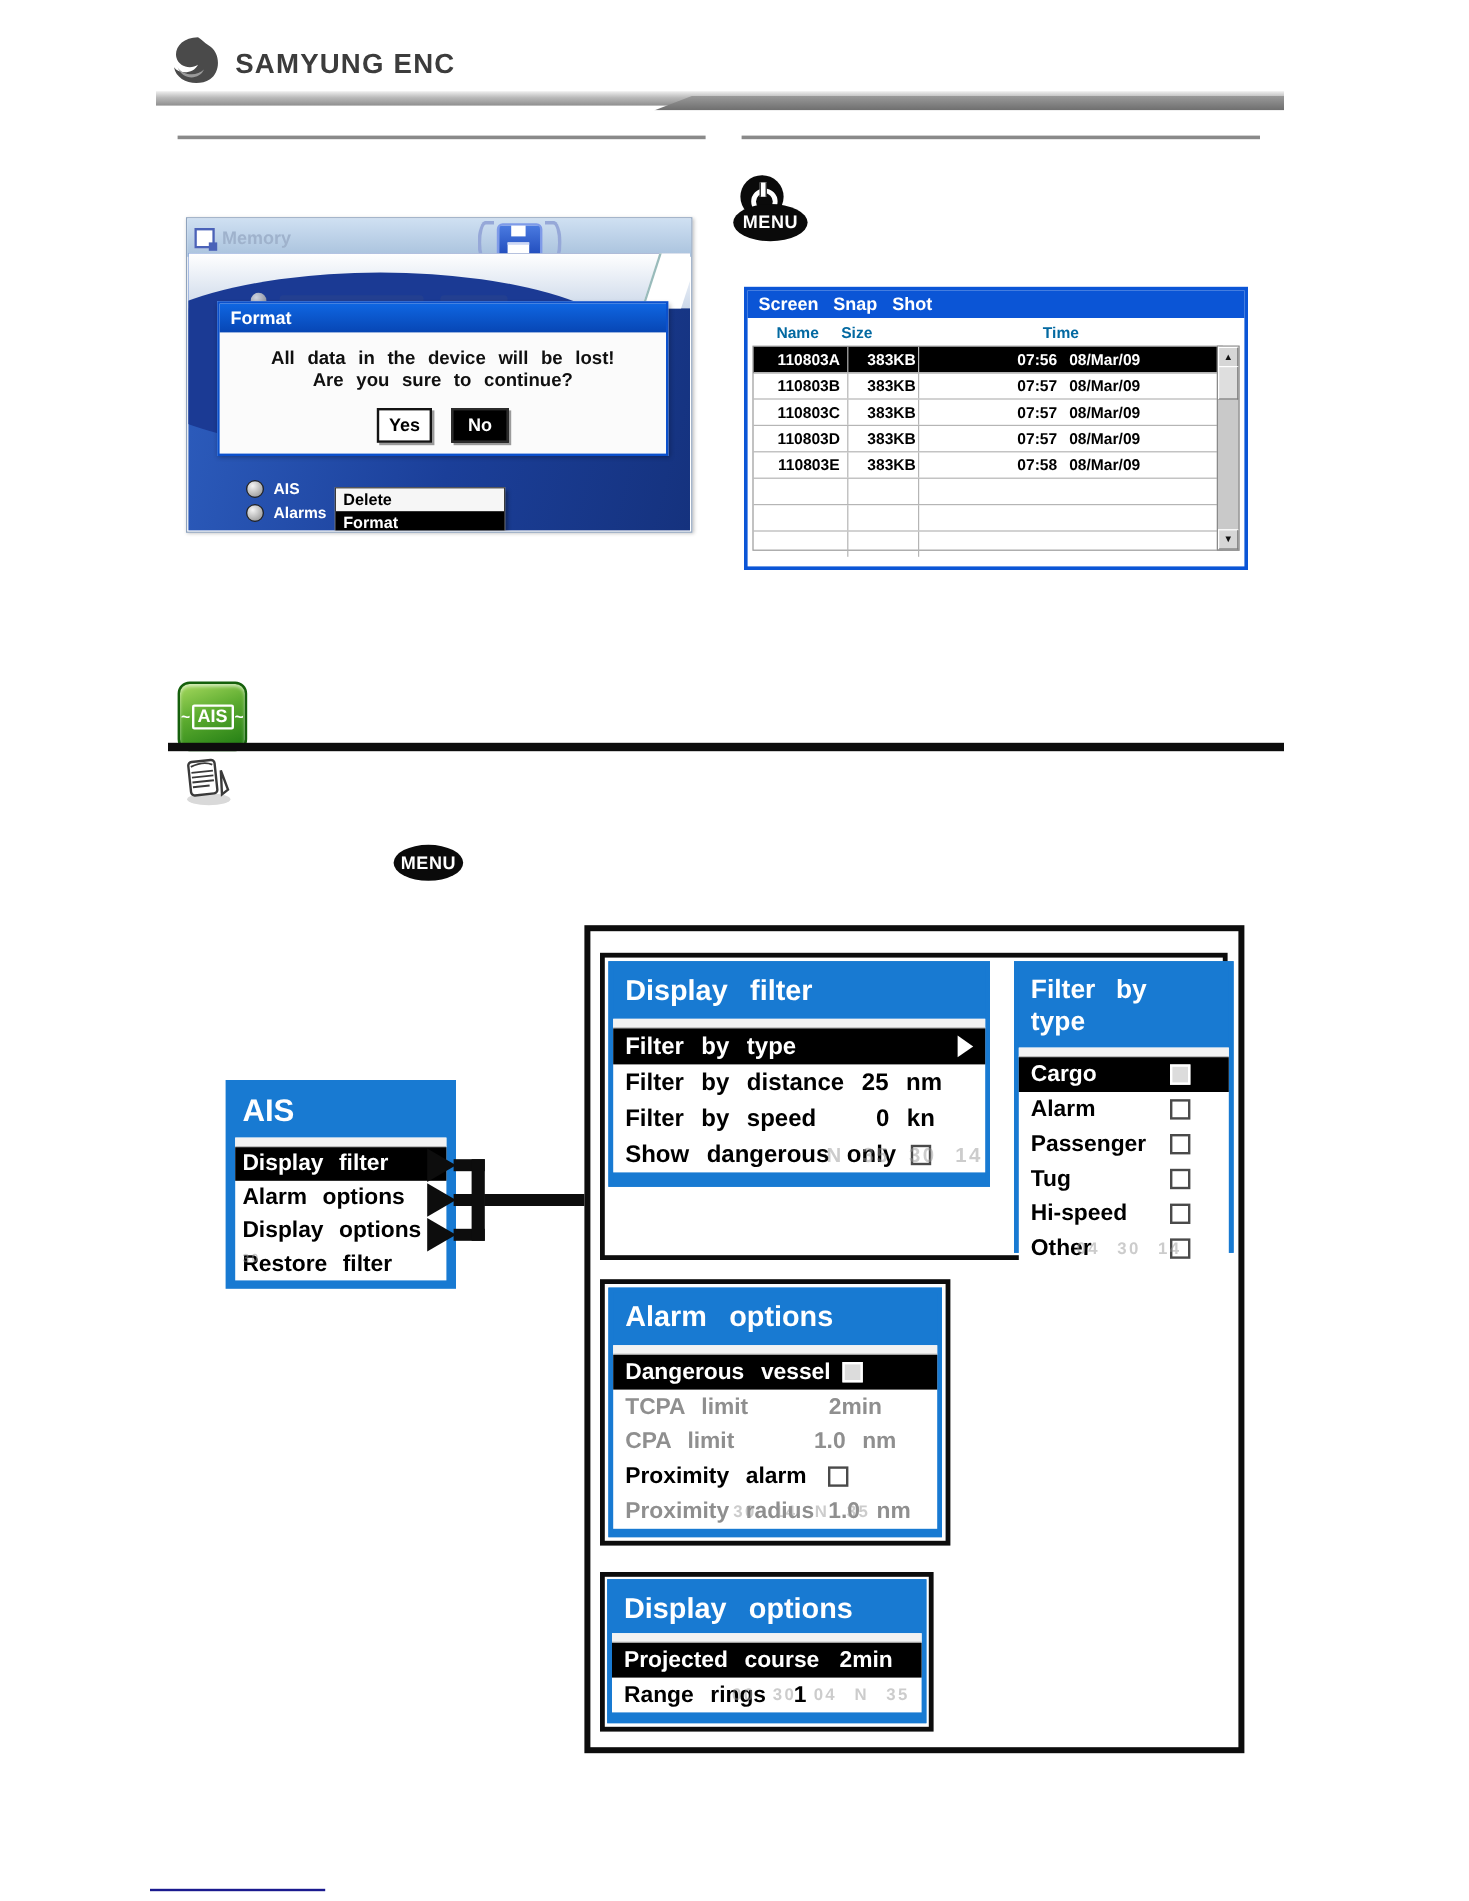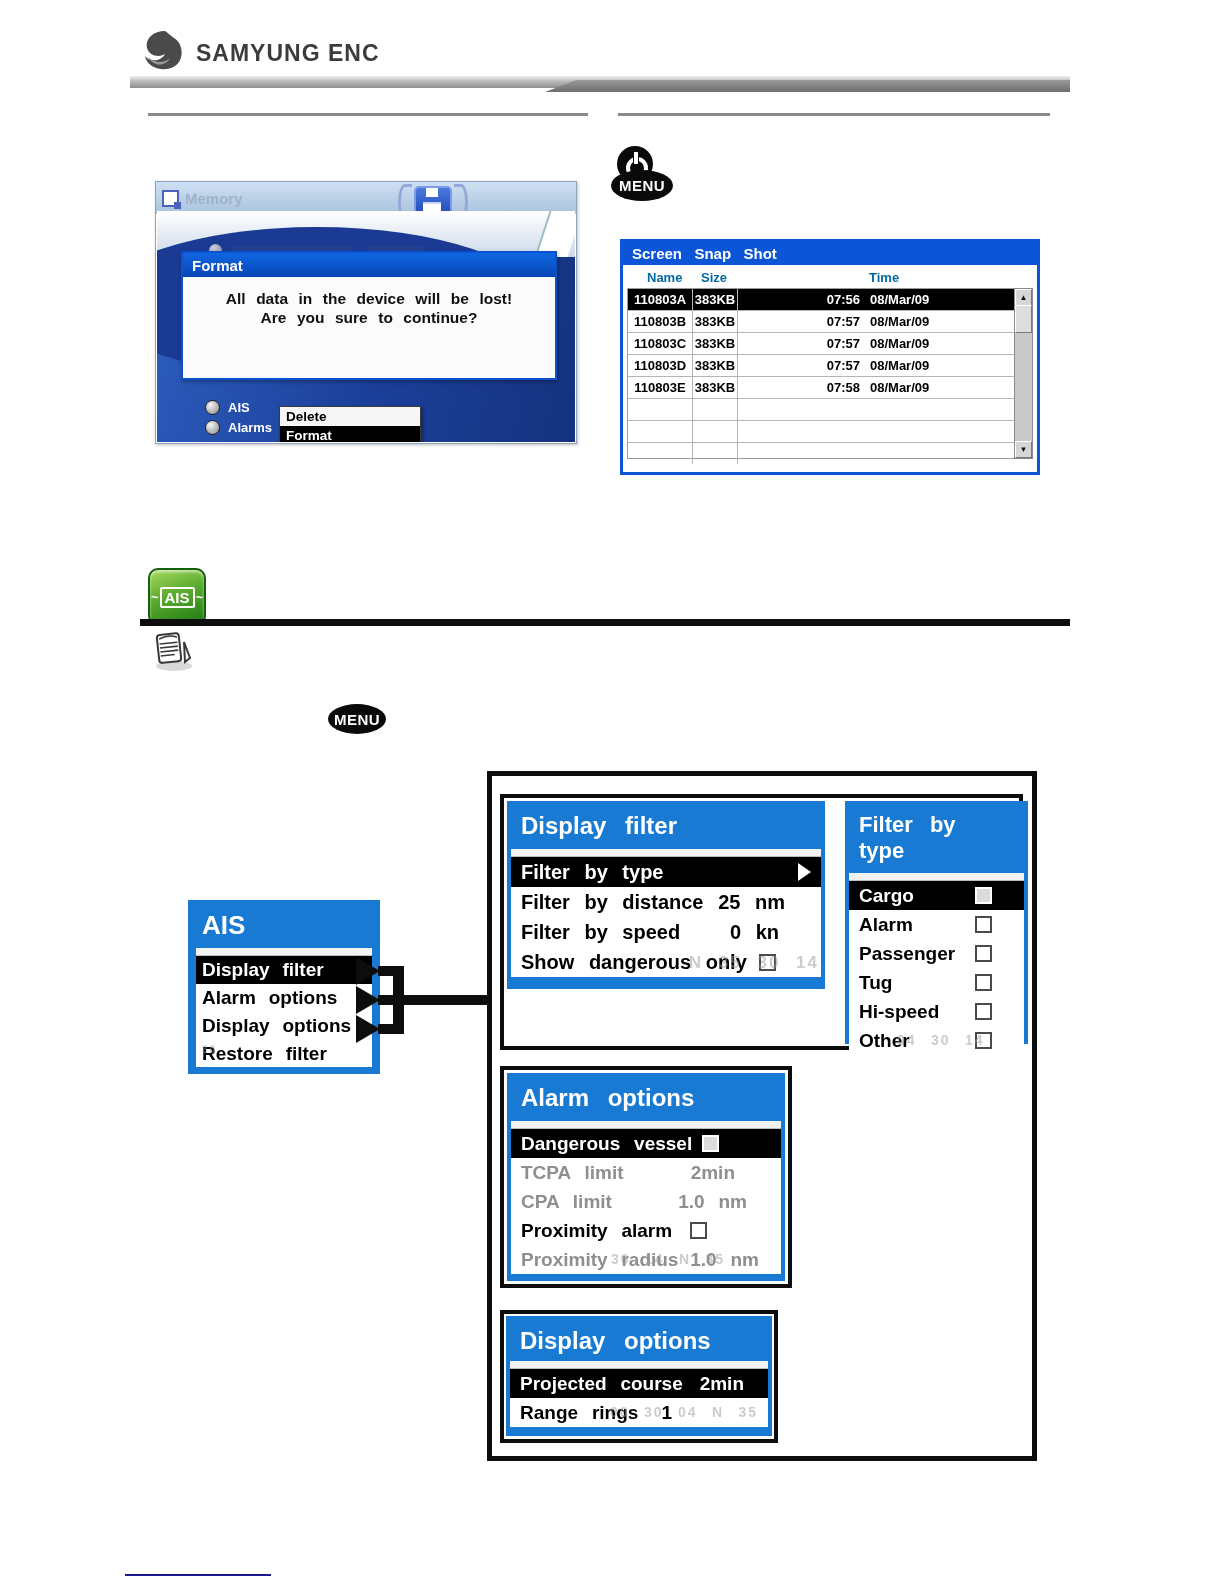--- a/index.html
+++ b/index.html
@@ -39,21 +39,21 @@
   .power-key .ring{position:absolute;left:9px;top:11px;width:14px;height:14px;border:4px solid #fff;border-radius:50%;}
   .power-key .bar{position:absolute;left:16px;top:6px;width:4px;height:12px;background:#fff;border-left:1px solid #0a0a0a;border-right:1px solid #0a0a0a;}
   .menu-key{background:#0a0a0a;border-radius:50%;color:#fff;display:flex;align-items:center;justify-content:center;font-weight:bold;font-size:15px;letter-spacing:.5px;}
 
   
   .snap-win{background:#fff;border:3px solid #0b55d6;}
   .snap-title{height:23px;background:#0b55d6;color:#fff;display:flex;align-items:center;padding-left:9px;font-size:15px;font-weight:bold;word-spacing:.55em;}
   .snap-head{position:absolute;font-size:13px;font-weight:bold;color:#0369a1;}
   .snap-grid{position:absolute;border:1px solid #9a9a9a;}
   .snap-row{display:flex;height:21px;border-bottom:1px solid #b5b5b5;font-size:13px;font-weight:bold;}
-  .snap-row>div{display:flex;align-items:center;justify-content:center;height:100%;}
+  .snap-row>div{display:flex;align-items:center;justify-content:center;height:100%;margin-left:14px;}
   .snap-c1{width:64px;border-right:1px solid #b5b5b5;}
   .snap-c2{width:44px;border-right:1px solid #b5b5b5;}
   .snap-c3{flex:1;}
   .snap-row.sel{background:#000;color:#fff;}
   .sbar{position:absolute;width:17px;background:#c9c9c9;border:1px solid #8a8a8a;}
   .sbtn{position:absolute;left:0;width:15px;height:15px;background:#d6d6d6;border:1px solid #fff;border-right-color:#777;border-bottom-color:#777;display:flex;align-items:center;justify-content:center;font-size:8px;color:#111;}
   .sthumb{position:absolute;left:0;width:15px;height:26px;background:#dedede;border:1px solid #fff;border-right-color:#777;border-bottom-color:#777;}
 
   
   .ais-badge{width:54px;height:54px;border-radius:10px;border:2px solid #15600c;background:linear-gradient(160deg,#a6d95e,#5aaa2e 45%,#1e7a12);box-shadow:inset 0 2px 3px rgba(255,255,255,.6);display:flex;align-items:center;justify-content:center;color:#fff;}
@@ -151,20 +151,24 @@
 
       </div>
     </div>
 
     <div class="dlg abs" style="left:25px;top:69px;width:372px;height:125px;">
       <div class="dlg-title">
         <span>Format</span>
       </div>
       <div class="dlg-text" style="margin-top:12px;">All data in the device will be lost!</div>
       <div class="dlg-text">Are you sure to continue?</div>
+      <div style="display:flex;justify-content:center;gap:16px;margin-top:13px;">
+        <div class="btn-yes">Yes</div>
+        <div class="btn-no">No</div>
+      </div>
     </div>
   </div>
 
   <div class="abs power-key" style="left:617px;top:146px;">
     <span class="ring"></span>
     <span class="bar"></span>
   </div>
   <div class="abs menu-key" style="left:611px;top:170px;width:62px;height:31px;">MENU</div>
 
   <div class="abs snap-win" style="left:620px;top:239px;width:414px;height:230px;">

